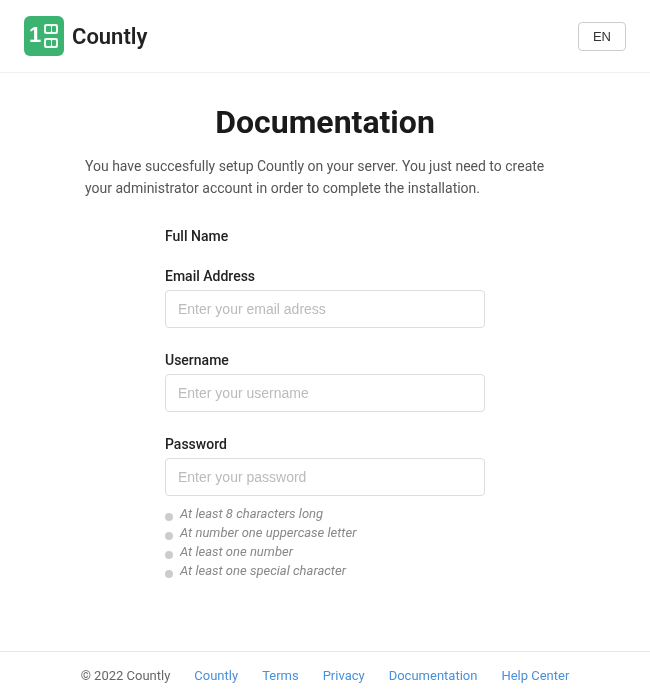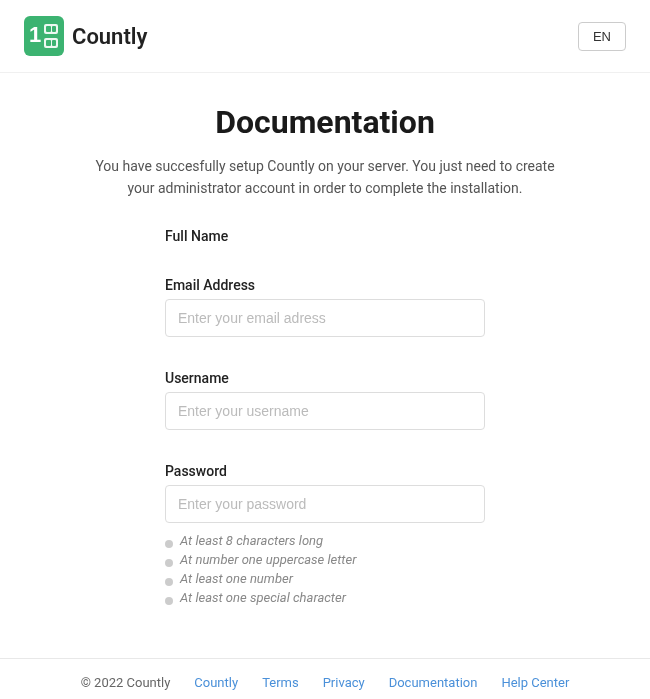--- a/index.html
+++ b/index.html
@@ -64,33 +64,32 @@
     .page-title {
       font-size: 32px;
       font-weight: 700;
       color: #1a1a1a;
       margin-bottom: 14px;
     }
 
     .subtitle {
       font-size: 14px;
       color: #555;
-      text-align: center;
       max-width: 480px;
       line-height: 1.6;
       margin-bottom: 28px;
     }
 
     .form-container {
       width: 100%;
       max-width: 320px;
     }
 
     .form-group {
-      margin-bottom: 33px;
+      margin-bottom: 24px;
     }
 
     .form-label {
       display: block;
       font-size: 14px;
       font-weight: 500;
       color: #222;
       margin-bottom: 6px;
     }
 

